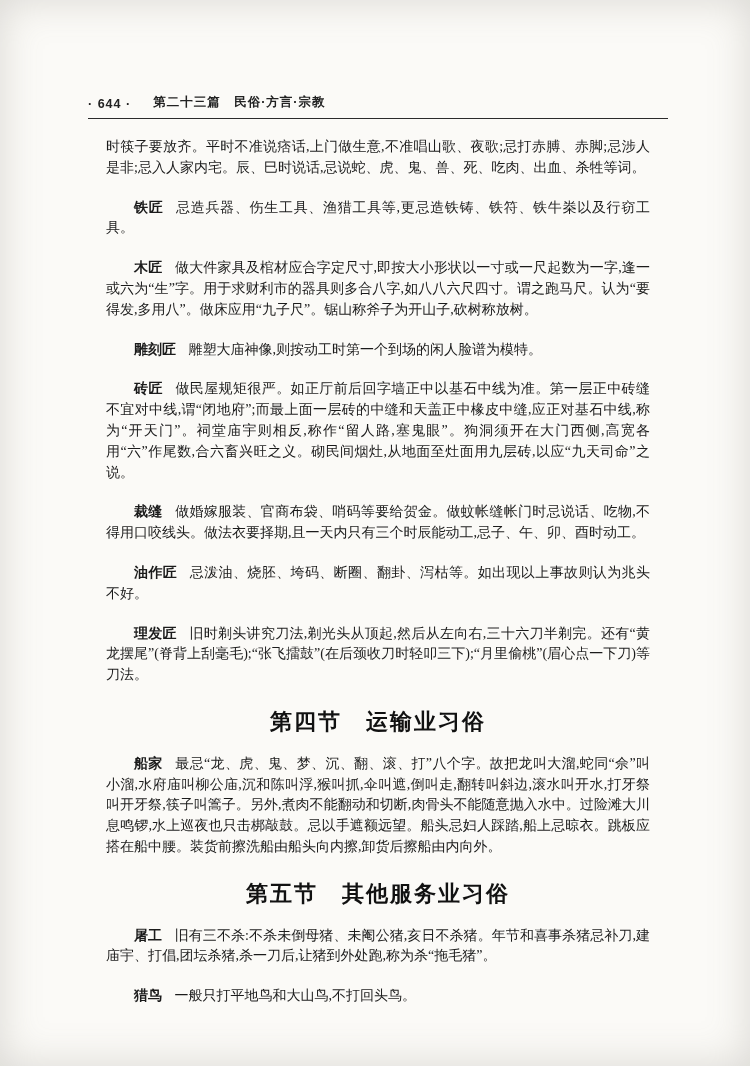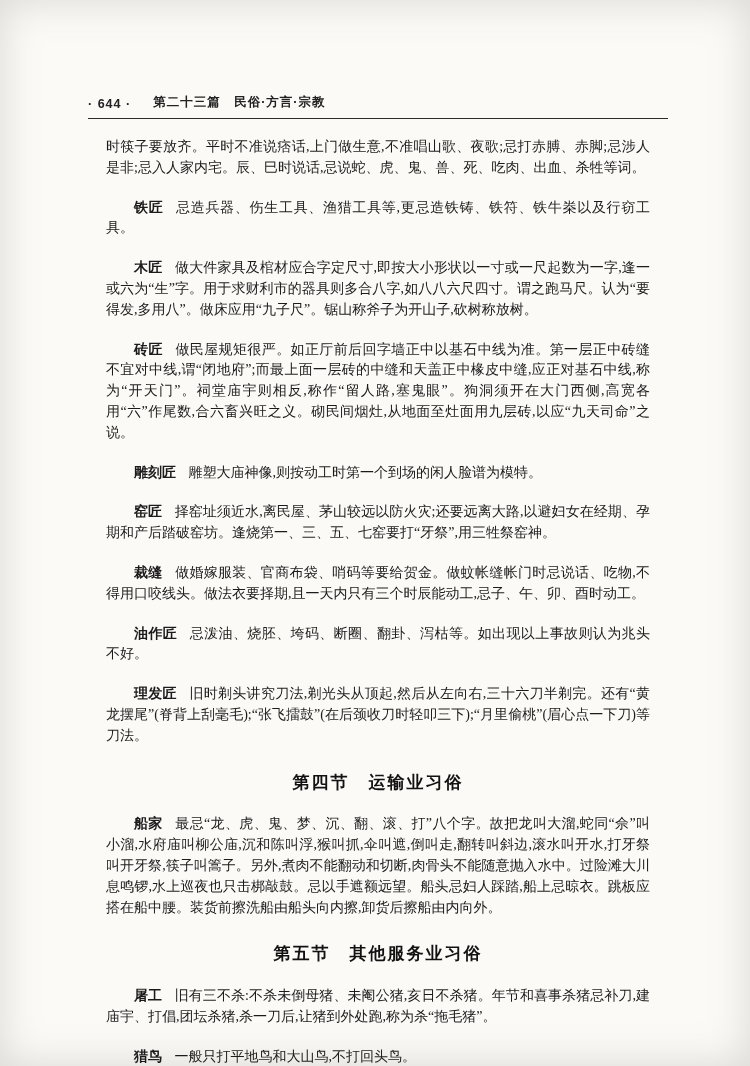--- a/index.html
+++ b/index.html
@@ -47,21 +47,21 @@
   }
   p.para.no-indent { text-indent: 0; }
   .term {
     font-family: "Liberation Sans", "DejaVu Sans", sans-serif;
     font-weight: bold;
     margin-right: 0.9em;
   }
   h2.section-title {
     font-family: "Liberation Sans", "DejaVu Sans", sans-serif;
     font-weight: bold;
-    font-size: 17px;
+    font-size: 22px;
     text-align: center;
     letter-spacing: 2px;
     margin: 26px 0 20px 0;
     color: #111;
   }
 </style>
 </head>
 <body>
 
 <div class="scan-page">
@@ -73,26 +73,25 @@
     </div>
 
     <div class="body-text">
 
       <p class="para no-indent"><span>时筷子要放齐。平时不准说痞话,上门做生意,不准唱山歌、夜歌;忌打赤膊、赤脚;忌涉人是非;忌入人家内宅。辰、巳时说话,忌说蛇、虎、鬼、兽、死、吃肉、出血、杀牲等词。</span></p>
 
       <p class="para"><span class="term">铁匠</span><span>忌造兵器、伤生工具、渔猎工具等,更忌造铁铸、铁符、铁牛桊以及行窃工具。</span></p>
 
       <p class="para"><span class="term">木匠</span><span>做大件家具及棺材应合字定尺寸,即按大小形状以一寸或一尺起数为一字,逢一或六为“生”字。用于求财利市的器具则多合八字,如八八六尺四寸。谓之跑马尺。认为“要得发,多用八”。做床应用“九子尺”。锯山称斧子为开山子,砍树称放树。</span></p>
 
+      <p class="para"><span class="term">雕刻匠</span><span>雕塑大庙神像,则按动工时第一个到场的闲人脸谱为模特。</span></p>
+
       <p class="para"><span class="term">砖匠</span><span>做民屋规矩很严。如正厅前后回字墙正中以基石中线为准。第一层正中砖缝不宜对中线,谓“闭地府”;而最上面一层砖的中缝和天盖正中椽皮中缝,应正对基石中线,称为“开天门”。祠堂庙宇则相反,称作“留人路,塞鬼眼”。狗洞须开在大门西侧,高宽各用“六”作尾数,合六畜兴旺之义。砌民间烟灶,从地面至灶面用九层砖,以应“九天司命”之说。</span></p>
 
-      <p class="para"><span class="term">雕刻匠</span><span>雕塑大庙神像,则按动工时第一个到场的闲人脸谱为模特。</span></p>
 
-
-      <p class="para"><span class="term">窑匠</span><span>择窑址须近水,离民屋、茅山较远以防火灾;还要远离大路,以避妇女在经期、孕期和产后踏破窑坊。逢烧第一、三、五、七窑要打“牙祭”,用三牲祭窑神。</span></p>
 
       <p class="para"><span class="term">裁缝</span><span>做婚嫁服装、官商布袋、哨码等要给贺金。做蚊帐缝帐门时忌说话、吃物,不得用口咬线头。做法衣要择期,且一天内只有三个时辰能动工,忌子、午、卯、酉时动工。</span></p>
 
       <p class="para"><span class="term">油作匠</span><span>忌泼油、烧胚、垮码、断圈、翻卦、泻枯等。如出现以上事故则认为兆头不好。</span></p>
 
       <p class="para"><span class="term">理发匠</span><span>旧时剃头讲究刀法,剃光头从顶起,然后从左向右,三十六刀半剃完。还有“黄龙摆尾”(脊背上刮毫毛);“张飞擂鼓”(在后颈收刀时轻叩三下);“月里偷桃”(眉心点一下刀)等刀法。</span></p>
 
       <h2 class="section-title">第四节　运输业习俗</h2>
 
       <p class="para"><span class="term">船家</span><span>最忌“龙、虎、鬼、梦、沉、翻、滚、打”八个字。故把龙叫大溜,蛇同“佘”叫小溜,水府庙叫柳公庙,沉和陈叫浮,猴叫抓,伞叫遮,倒叫走,翻转叫斜边,滚水叫开水,打牙祭叫开牙祭,筷子叫篙子。另外,煮肉不能翻动和切断,肉骨头不能随意抛入水中。过险滩大川息鸣锣,水上巡夜也只击梆敲鼓。忌以手遮额远望。船头忌妇人踩踏,船上忌晾衣。跳板应搭在船中腰。装货前擦洗船由船头向内擦,卸货后擦船由内向外。</span></p>

